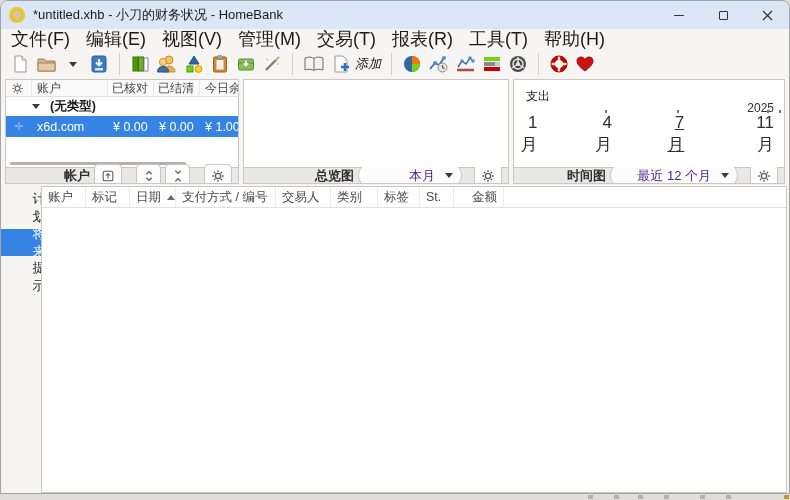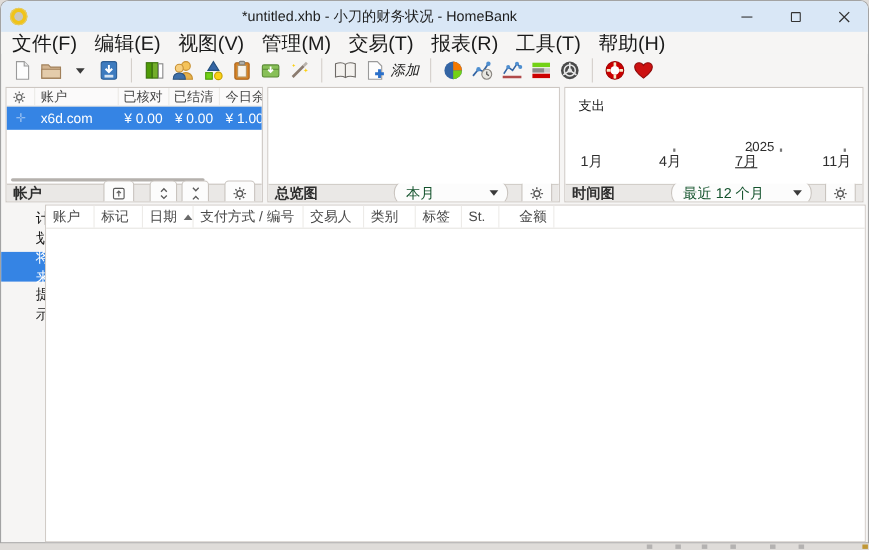--- a/index.html
+++ b/index.html
@@ -2,21 +2,21 @@
 <html><head>
 <meta charset="utf-8">
 <style>
   * { margin:0; padding:0; box-sizing:border-box; }
   html,body { width:790px; height:500px; overflow:hidden; background:#dfdcd9;
     font-family:"Liberation Sans","DejaVu Sans",sans-serif; }
   .window { width:790px; height:494px; background:#f6f5f4; border:1px solid #a3a3a3;
     border-radius:8px 8px 0 0; overflow:hidden; position:relative; }
 
   
-  .titlebar { height:28px; background:#d9e7f6; display:flex; align-items:center; padding-left:8px;text-align:center; }
+  .titlebar { height:28px; background:#d9e7f6; display:flex; align-items:center; padding-left:8px; }
   .app-icon { width:16px; height:16px; border-radius:50%; background:#f0c419;
     display:flex; align-items:center; justify-content:center; box-shadow:0 0 0 1px #e4ca66 inset; }
   .app-icon .inner { width:8px; height:8px; border-radius:50%; background:#c9c7be; }
   .title-text { font-size:13px; color:#1c1c1c; margin-left:8px; flex:1; white-space:nowrap; overflow:hidden; }
   .win-controls { display:flex; height:100%; }
   .win-btn { width:44px; height:100%; display:flex; align-items:center; justify-content:center; }
   .glyph-min { width:10px; height:1px; background:#333; display:block; }
   .glyph-max { width:9px; height:9px; border:1px solid #333; border-radius:1px; display:block; }
 
   
@@ -30,26 +30,26 @@
   .tb-sep { width:1px; height:22px; background:#d4cfca; margin:0 7px; }
   .tb-caret { width:0; height:0; border-left:4px solid transparent; border-right:4px solid transparent;
     border-top:5px solid #3a3a3a; margin:0 4px; }
   .tb-label { font-size:13px; color:#1a1a1a; margin-left:4px; }
   .tb-btn svg { display:block; }
 
   
   .panels { height:105px; display:flex; gap:4px; padding:0 4px; margin-top:0; }
   .panel { background:#fff; border:1px solid #cdc7c2; display:flex; flex-direction:column; overflow:hidden; }
   .panel-footer { height:16px; background:#eae8e6; border-top:1px solid #cdc7c2;
-    display:flex; align-items:center; padding:0 6px; gap:4px; margin-top:auto; }
+    display:flex; align-items:center; padding:0 6px; gap:4px; margin-top:auto;text-align:right; }
   .panel-footer .flabel { font-size:13px; font-weight:bold; color:#2e2e2e; flex:1; }
   .small-btn { height:24px; background:#fcfcfc; border:1px solid #c9c4bf; border-radius:4px;
     display:flex; align-items:center; justify-content:center; }
   .dropdown { height:25px; background:#fcfcfc; border:1px solid #c9c4bf; border-radius:12px;
-    display:flex; align-items:center; font-size:13px; color:#14532d; padding:0 8px 0 10px; }
+    display:flex; align-items:center; font-size:13px; color:#4c1d95; padding:0 8px 0 10px; }
   .dropdown .dd-text { flex:1; }
   .dd-caret { width:0; height:0; border-left:4px solid transparent; border-right:4px solid transparent;
     border-top:5px solid #3a3a3a; margin-left:10px; }
 
   
   .accounts { width:234px; }
   .acc-grid { display:grid; grid-template-columns:26px 76px 46px 46px 48px; align-items:center; overflow:hidden; }
   .acc-header { height:17px; background:#fbfafa; border-bottom:1px solid #e3e0dd; font-size:12px; color:#454545; }
   .acc-header > div { padding:0 5px; white-space:nowrap; overflow:hidden; border-right:1px solid #eceae7; height:100%; display:flex; align-items:center; }
   .acc-header .num { justify-content:flex-end; }
@@ -61,23 +61,23 @@
   .acc-row .num { text-align:left; }
   .acc-row .rowicon { opacity:.45; text-align:center; font-size:11px; }
   .acc-hscroll { width:176px; height:3px; background:#b5b1ad; border-radius:2px; margin:0 0 2px 4px; }
 
   
   .overview { flex:1; }
   .timechart { width:272px; position:relative; }
   .chart-area { flex:1; position:relative; background:#fff; }
   .chart-title { font-size:12px; color:#161616; margin:8px 0 0 12px; }
   .axis-labels { position:absolute; right:10px; bottom:11px; text-align:right; color:#2e2e2e; }
-  .axis-year { font-size:12px; margin-right:70px; position:relative; }
+  .axis-year { font-size:12px; position:relative; }
   .axis-year::after { content:""; position:absolute; right:-7px; bottom:2px; width:2px; height:3px; background:#777; }
-  .axis-months { display:flex; font-size:13px; margin-top:-2px;gap:43px; }
+  .axis-months { display:flex; font-size:17px; margin-top:-2px;gap:43px; }
   .axis-months span { position:relative; }
   .axis-months span.tick::before { content:""; position:absolute; top:-3px; right:5px; width:2px; height:3px; background:#777; }
   .m-gap1 { margin-left:8px; } .m-gap2 { margin-left:6px;text-decoration:underline; } .m-gap3 { margin-left:16px; }
 
   
   .main { display:flex; margin-top:2px; height:307px; }
   .side-tabs { width:40px; display:flex; flex-direction:column; align-items:stretch; padding-top:10px; }
   .side-tab { height:24px; display:flex; align-items:center; justify-content:center; font-size:13px; color:#1a1a1a;padding-left:36px; }
   .side-tab.selected { background:#3584e4; color:#fff; height:27px; }
   .st-gap { height:9px; }
@@ -280,20 +280,24 @@
                 <circle cx="8" cy="8" r="3"></circle>
                 <path d="M8 1.5v2M8 12.5v2M1.5 8h2M12.5 8h2M3.4 3.4l1.4 1.4M11.2 11.2l1.4 1.4M12.6 3.4l-1.4 1.4M4.8 11.2l-1.4 1.4"></path>
               </g>
           </svg>
         </div>
         <div>账户</div>
         <div class="num">已核对</div>
         <div class="num">已结清</div>
         <div>今日余额</div>
       </div>
+      <div class="acc-group-row">
+        <span class="tri-down"></span>
+        <span>(无类型)</span>
+      </div>
       <div class="acc-grid acc-row">
         <div class="rowicon">✛</div>
         <div>x6d.com</div>
         <div class="num">¥ 0.00</div>
         <div class="num">¥ 0.00</div>
         <div class="num">¥ 1.00</div>
       </div>
       <div style="flex:1"></div>
       <div class="acc-hscroll"></div>
       <div class="panel-footer">

